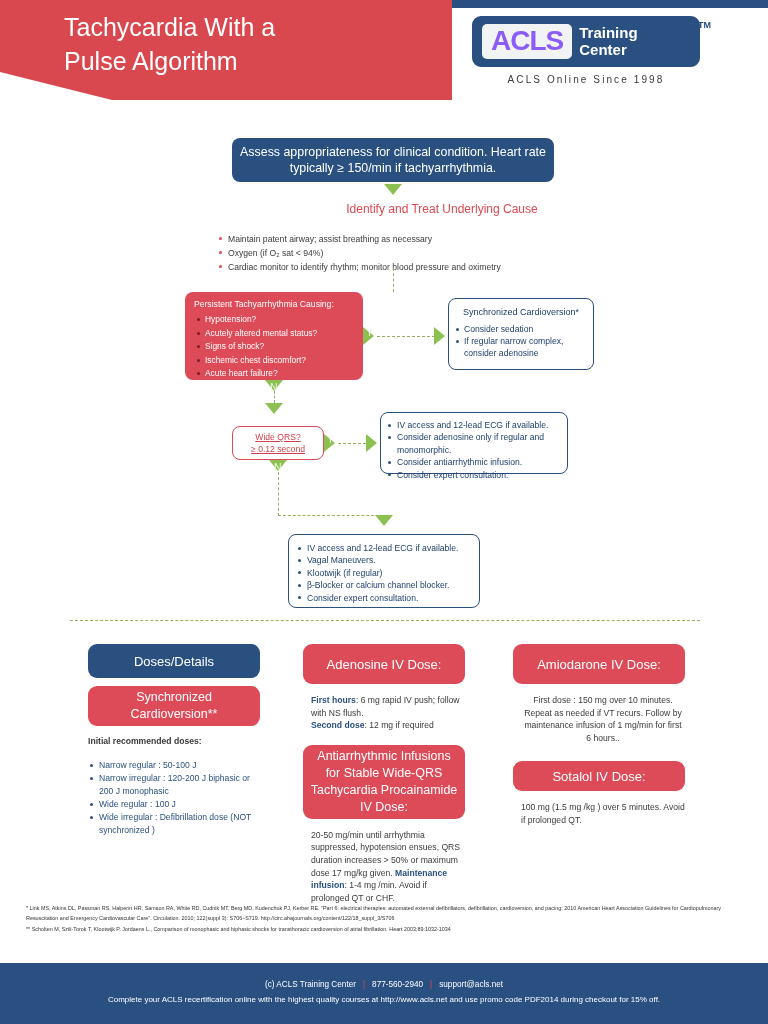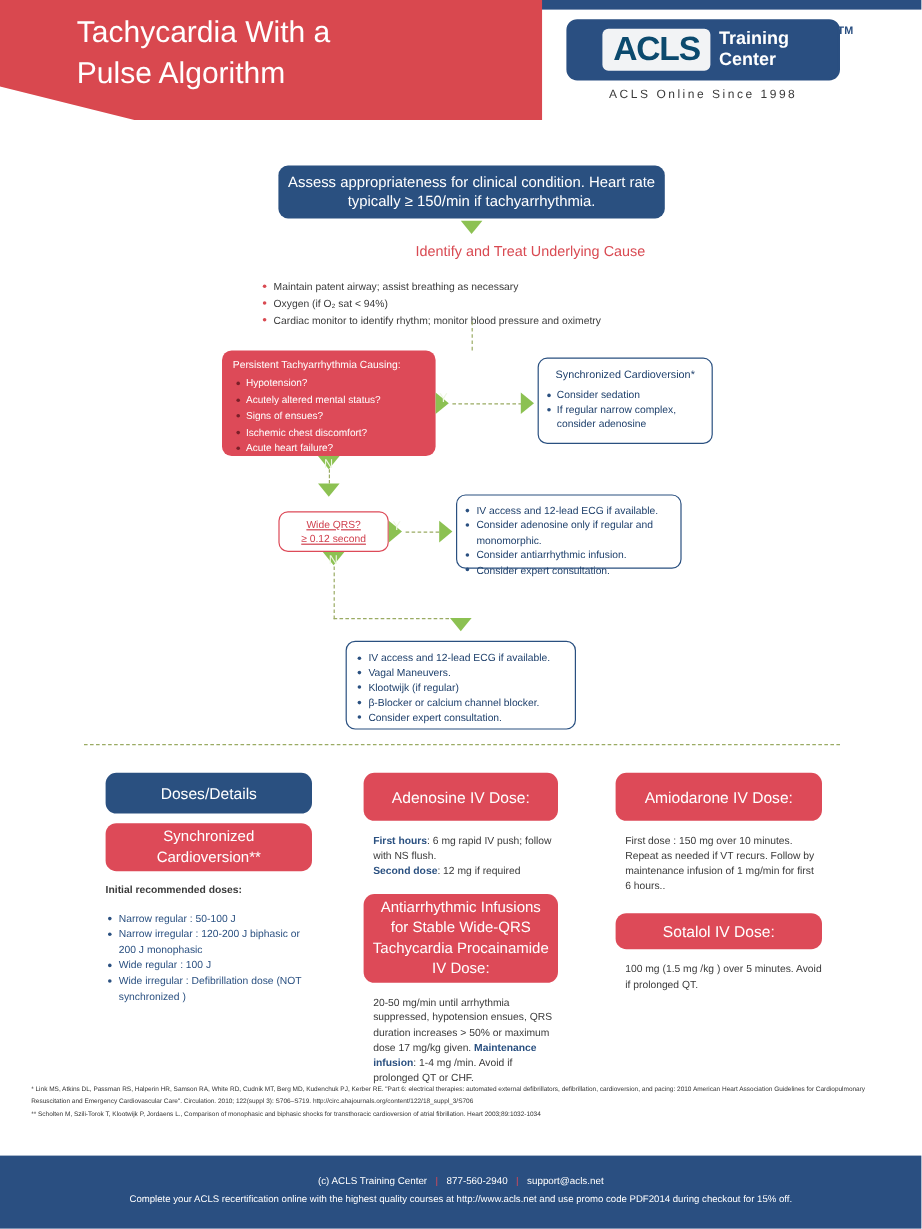--- a/index.html
+++ b/index.html
@@ -31,24 +31,23 @@
     position:absolute; left:472px; top:16px; width:252px;
   }
   .logo-box {
     display:flex; align-items:stretch;
     background:#2a4f81; border-radius:9px;
     padding:6px 8px; width:228px; position:relative;
     border:2px solid #2a4f81;
   }
   .logo-acls {
     background:#f2f3f5; border-radius:5px;
-    color:#0c4a6e; font-size:28px; font-weight:bold;
+    color:#8b5cf6; font-size:28px; font-weight:bold;
     letter-spacing:-1px; padding:1px 9px 2px 9px;
     font-family:"Liberation Sans", sans-serif;
-    margin-left:20px;
   }
   .logo-tc {
     color:#ffffff; font-size:15px; font-weight:bold;
     line-height:16.5px; padding-left:7px; padding-top:1px;
   }
   .logo-tm {
     position:absolute; right:-13px; top:2px;
     color:#2a4f81; font-size:9px; font-weight:bold;
   }
   .logo-tagline {
@@ -254,21 +253,21 @@
     <li>Cardiac monitor to identify rhythm; monitor blood pressure and oximetry</li>
   </ul>
 
   <div class="vdash" style="left:393px; top:148px; height:24px;"></div>
 
   <div class="box box-red" id="persist-box">
     <div class="ttl">Persistent Tachyarrhythmia Causing:</div>
     <ul>
       <li>Hypotension?</li>
       <li>Acutely altered mental status?</li>
-      <li>Signs of ensues?</li>
+      <li>Signs of shock?</li>
       <li>Ischemic chest discomfort?</li>
       <li>Acute heart failure?</li>
     </ul>
   </div>
 
   <div class="arrow-right" style="left:363px; top:207px;"></div>
   <span class="branch-lbl" style="left:366px; top:206px;">Y</span>
   <div class="hdash" style="left:377px; top:216px; width:58px;"></div>
   <div class="arrow-right" style="left:434px; top:207px;"></div>
 
@@ -346,21 +345,21 @@
     <div class="pill pill-red" style="height:74px; margin-top:13px; font-size:12.5px;">Antiarrhythmic Infusions for Stable Wide-QRS Tachycardia Procainamide IV Dose:</div>
     <div class="body-txt" style="margin-top:10px; padding-left:8px;">
       <span>20-50 mg/min until arrhythmia suppressed, hypotension ensues, QRS duration increases &gt; 50% or maximum dose 17 mg/kg given.</span>
       <span class="blue-lbl">Maintenance infusion</span><span>: 1-4 mg /min.</span>
       <span>Avoid if prolonged QT or CHF.</span>
     </div>
   </div>
 
   <div class="col" style="left:513px; top:4px; width:172px;">
     <div class="pill pill-red" style="height:40px;">Amiodarone IV Dose:</div>
-    <div class="body-txt" style="margin-top:10px; padding-left:8px;">First dose : 150 mg over 10 minutes. Repeat as needed if VT recurs. Follow by maintenance infusion of 1 mg/min for first 6 hours..</div>
+    <div class="body-txt" style="margin-top:10px; padding-left:8px;text-align:center;">First dose : 150 mg over 10 minutes. Repeat as needed if VT recurs. Follow by maintenance infusion of 1 mg/min for first 6 hours..</div>
     <div class="pill pill-red" style="height:30px; margin-top:17px;">Sotalol IV Dose:</div>
     <div class="body-txt" style="margin-top:10px; padding-left:8px;">100 mg (1.5 mg /kg ) over 5 minutes. Avoid if prolonged QT.</div>
   </div>
 </div>
 
 <div class="footnotes">
   <div>* Link MS, Atkins DL, Passman RS, Halperin HR, Samson RA, White RD, Cudnik MT, Berg MD, Kudenchuk PJ, Kerber RE. "Part 6: electrical therapies: automated external defibrillators, defibrillation, cardioversion, and pacing: 2010 American Heart Association Guidelines for Cardiopulmonary Resuscitation and Emergency Cardiovascular Care". Circulation. 2010; 122(suppl 3): S706–S719. http://circ.ahajournals.org/content/122/18_suppl_3/S706</div>
   <div>** Scholten M, Szili-Torok T, Klootwijk P, Jordaens L., Comparison of monophasic and biphasic shocks for transthoracic cardioversion of atrial fibrillation. Heart 2003;89:1032-1034</div>
 </div>
 

